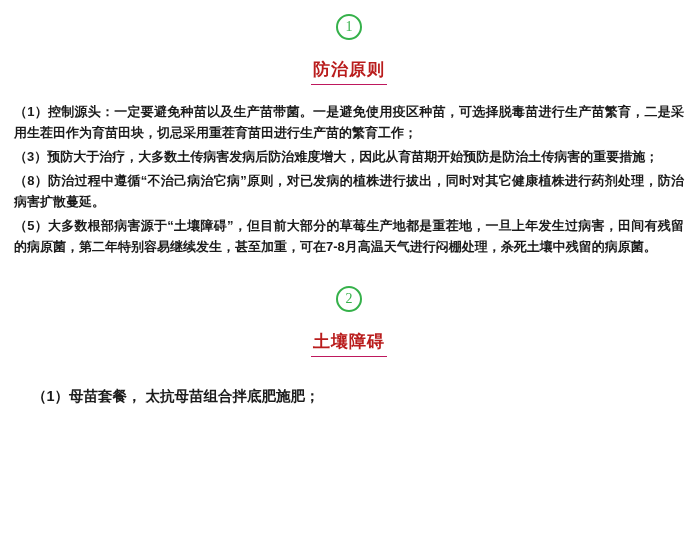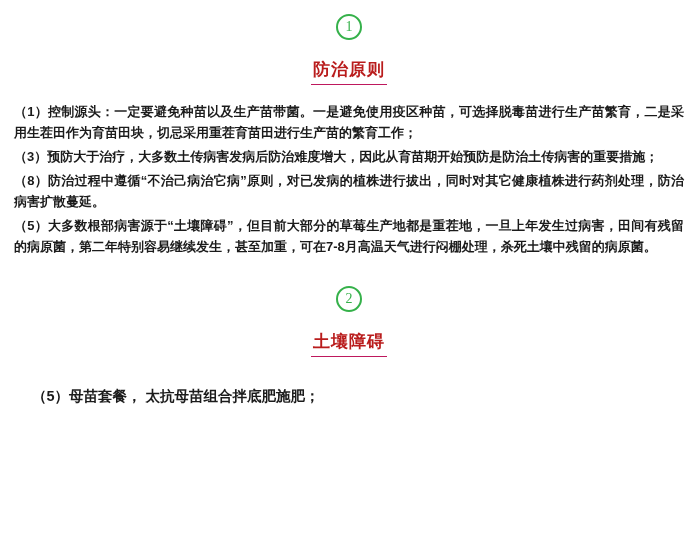--- a/index.html
+++ b/index.html
@@ -112,16 +112,16 @@
       <span>2</span>
     </div>
     <div>
       <span class="section-title">土壤障碍</span>
     </div>
   </div>
 
   <div class="gap-before-s2-body"></div>
 
   <div class="body-block">
-    <p class="list-line indent-1">（5）母苗套餐， 太抗母苗组合拌底肥施肥；</p>
+    <p class="list-line indent-1">（1）母苗套餐， 太抗母苗组合拌底肥施肥；</p>
   </div>
 
 </div>
 
 </body></html>

